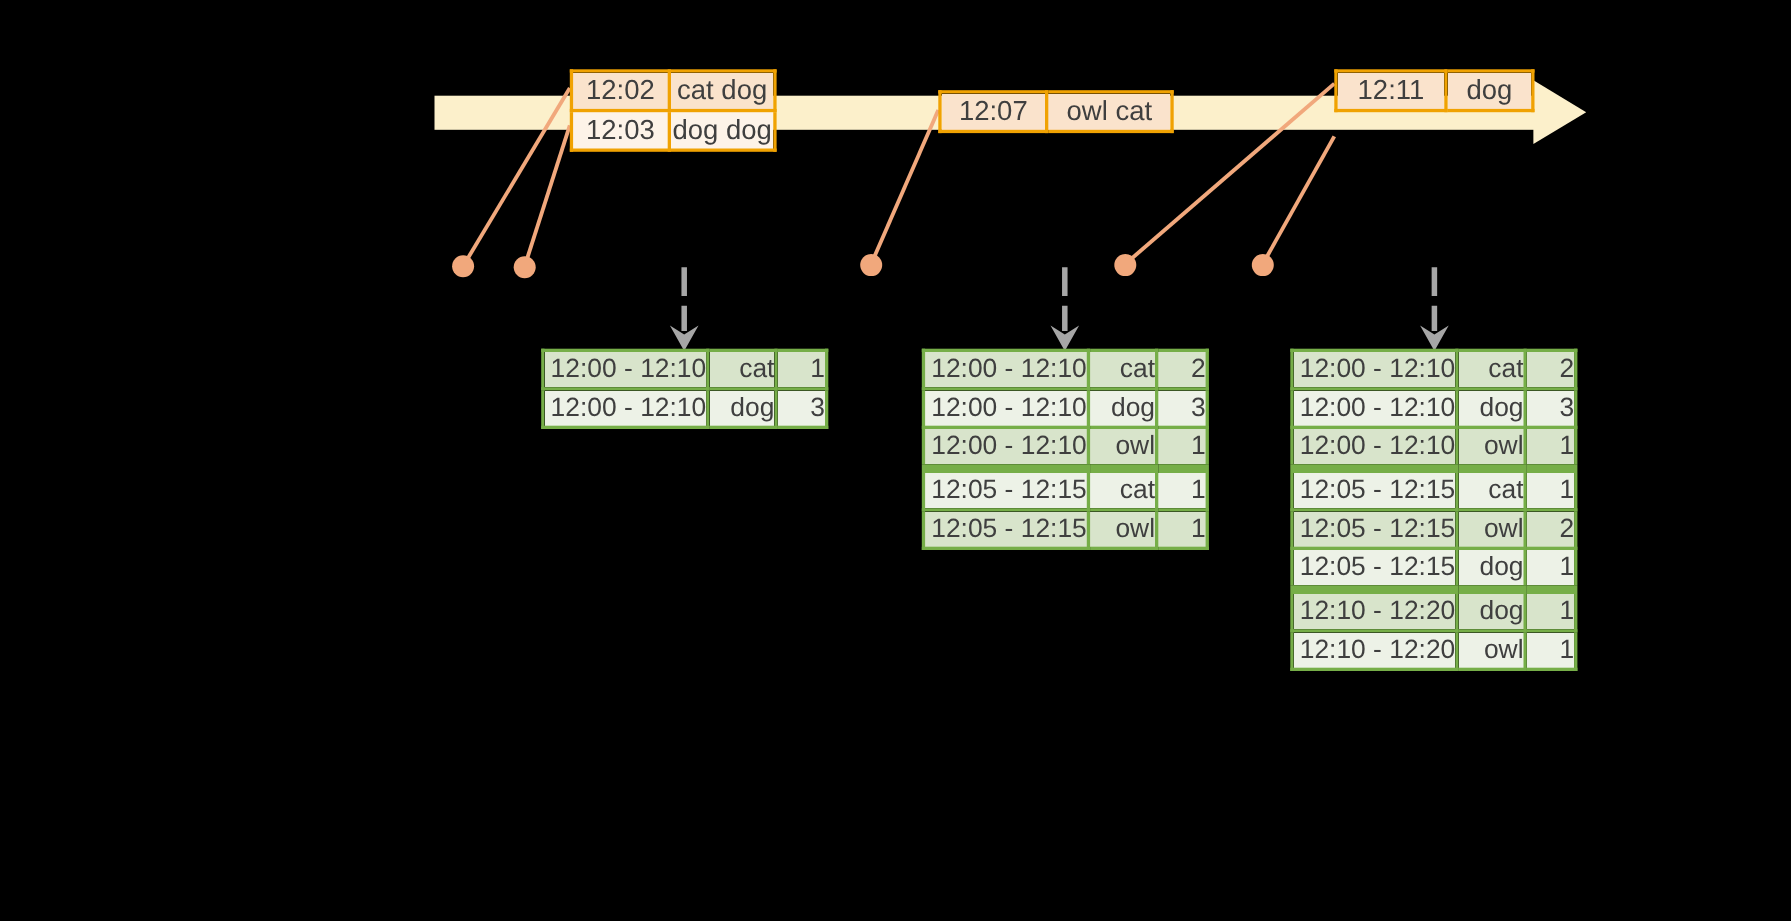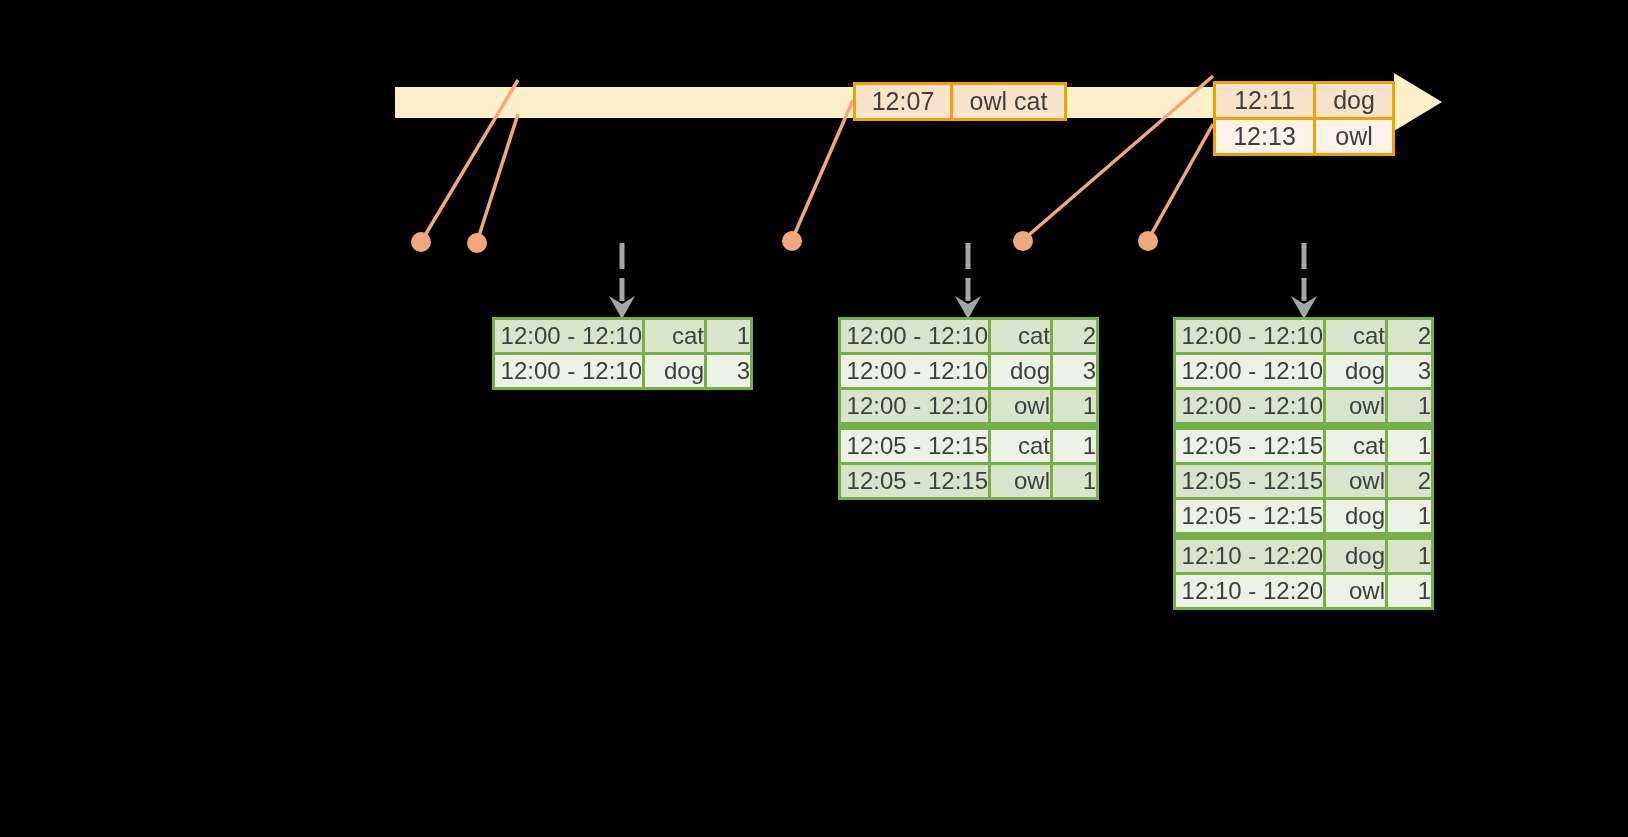--- a/index.html
+++ b/index.html
@@ -19,21 +19,21 @@
   td { overflow:hidden; white-space:nowrap; }
   .etable td { border:3px solid #F0A202; text-align:center; font-size:25px; height:33px; padding:0; }
   .gtable td { border:3px solid #76AE48; text-align:right; font-size:24px; height:32px; padding:0; }
   .od { background:#FAE3CC; }   
   .ol { background:#FDF3E8; }   
   .gd { background:#D8E4CB; }   
   .gl { background:#EDF2E7; }   
   .sep td { border-top-width:8px; }
   #etable1 { left:518px;  top:63px; }
   #etable2 { left:853px;  top:82px; }
-  #etable3 { left:1213px; top:81px; }
+  #etable3 { left:1213px; top:63px; }
   #gtableA { left:492px;  top:317px; }
   #gtableB { left:838px;  top:317px; }
   #gtableC { left:1173px; top:317px; }
 </style>
 </head>
 <body>
 
 <div class="canvas">
 
   <div class="tl-band"></div>
@@ -54,20 +54,36 @@
     <circle cx="1148" cy="241" r="10" fill="#F1A87C"></circle>
 
     <line x1="622" y1="243" x2="622" y2="301" stroke="#A6A6A6" stroke-width="5" stroke-dasharray="26 9"></line>
     <polygon points="609,296 622,319 635,296 622,304" fill="#A6A6A6"></polygon>
     <line x1="968" y1="243" x2="968" y2="301" stroke="#A6A6A6" stroke-width="5" stroke-dasharray="26 9"></line>
     <polygon points="955,296 968,319 981,296 968,304" fill="#A6A6A6"></polygon>
     <line x1="1304" y1="243" x2="1304" y2="301" stroke="#A6A6A6" stroke-width="5" stroke-dasharray="26 9"></line>
     <polygon points="1291,296 1304,319 1317,296 1304,304" fill="#A6A6A6"></polygon>
   </svg>
 
+  <table id="etable1" class="etable">
+    <colgroup>
+        <col style="width:89px">
+        <col style="width:96px">
+      </colgroup>
+    <tbody>
+        <tr>
+      <td class="od">12:02</td>
+      <td class="od">cat dog</td>
+    </tr>
+    <tr>
+      <td class="ol">12:03</td>
+      <td class="ol">dog dog</td>
+    </tr>
+  </tbody>
+    </table>
 
   <table id="etable2" class="etable">
     <colgroup>
         <col style="width:97px">
         <col style="width:114px">
       </colgroup>
     <tbody>
         <tr>
       <td class="od">12:07</td>
       <td class="od">owl cat</td>
@@ -77,24 +93,20 @@
 
   <table id="etable3" class="etable">
     <colgroup>
         <col style="width:100px">
         <col style="width:79px">
       </colgroup>
     <tbody>
         <tr>
       <td class="od">12:11</td>
       <td class="od">dog</td>
-    </tr>
-    <tr>
-      <td class="ol">12:13</td>
-      <td class="ol">owl</td>
     </tr>
   </tbody>
     </table>
 
   <table id="gtableA" class="gtable">
     <colgroup>
         <col style="width:150px">
         <col style="width:62px">
         <col style="width:46px">
       </colgroup>

